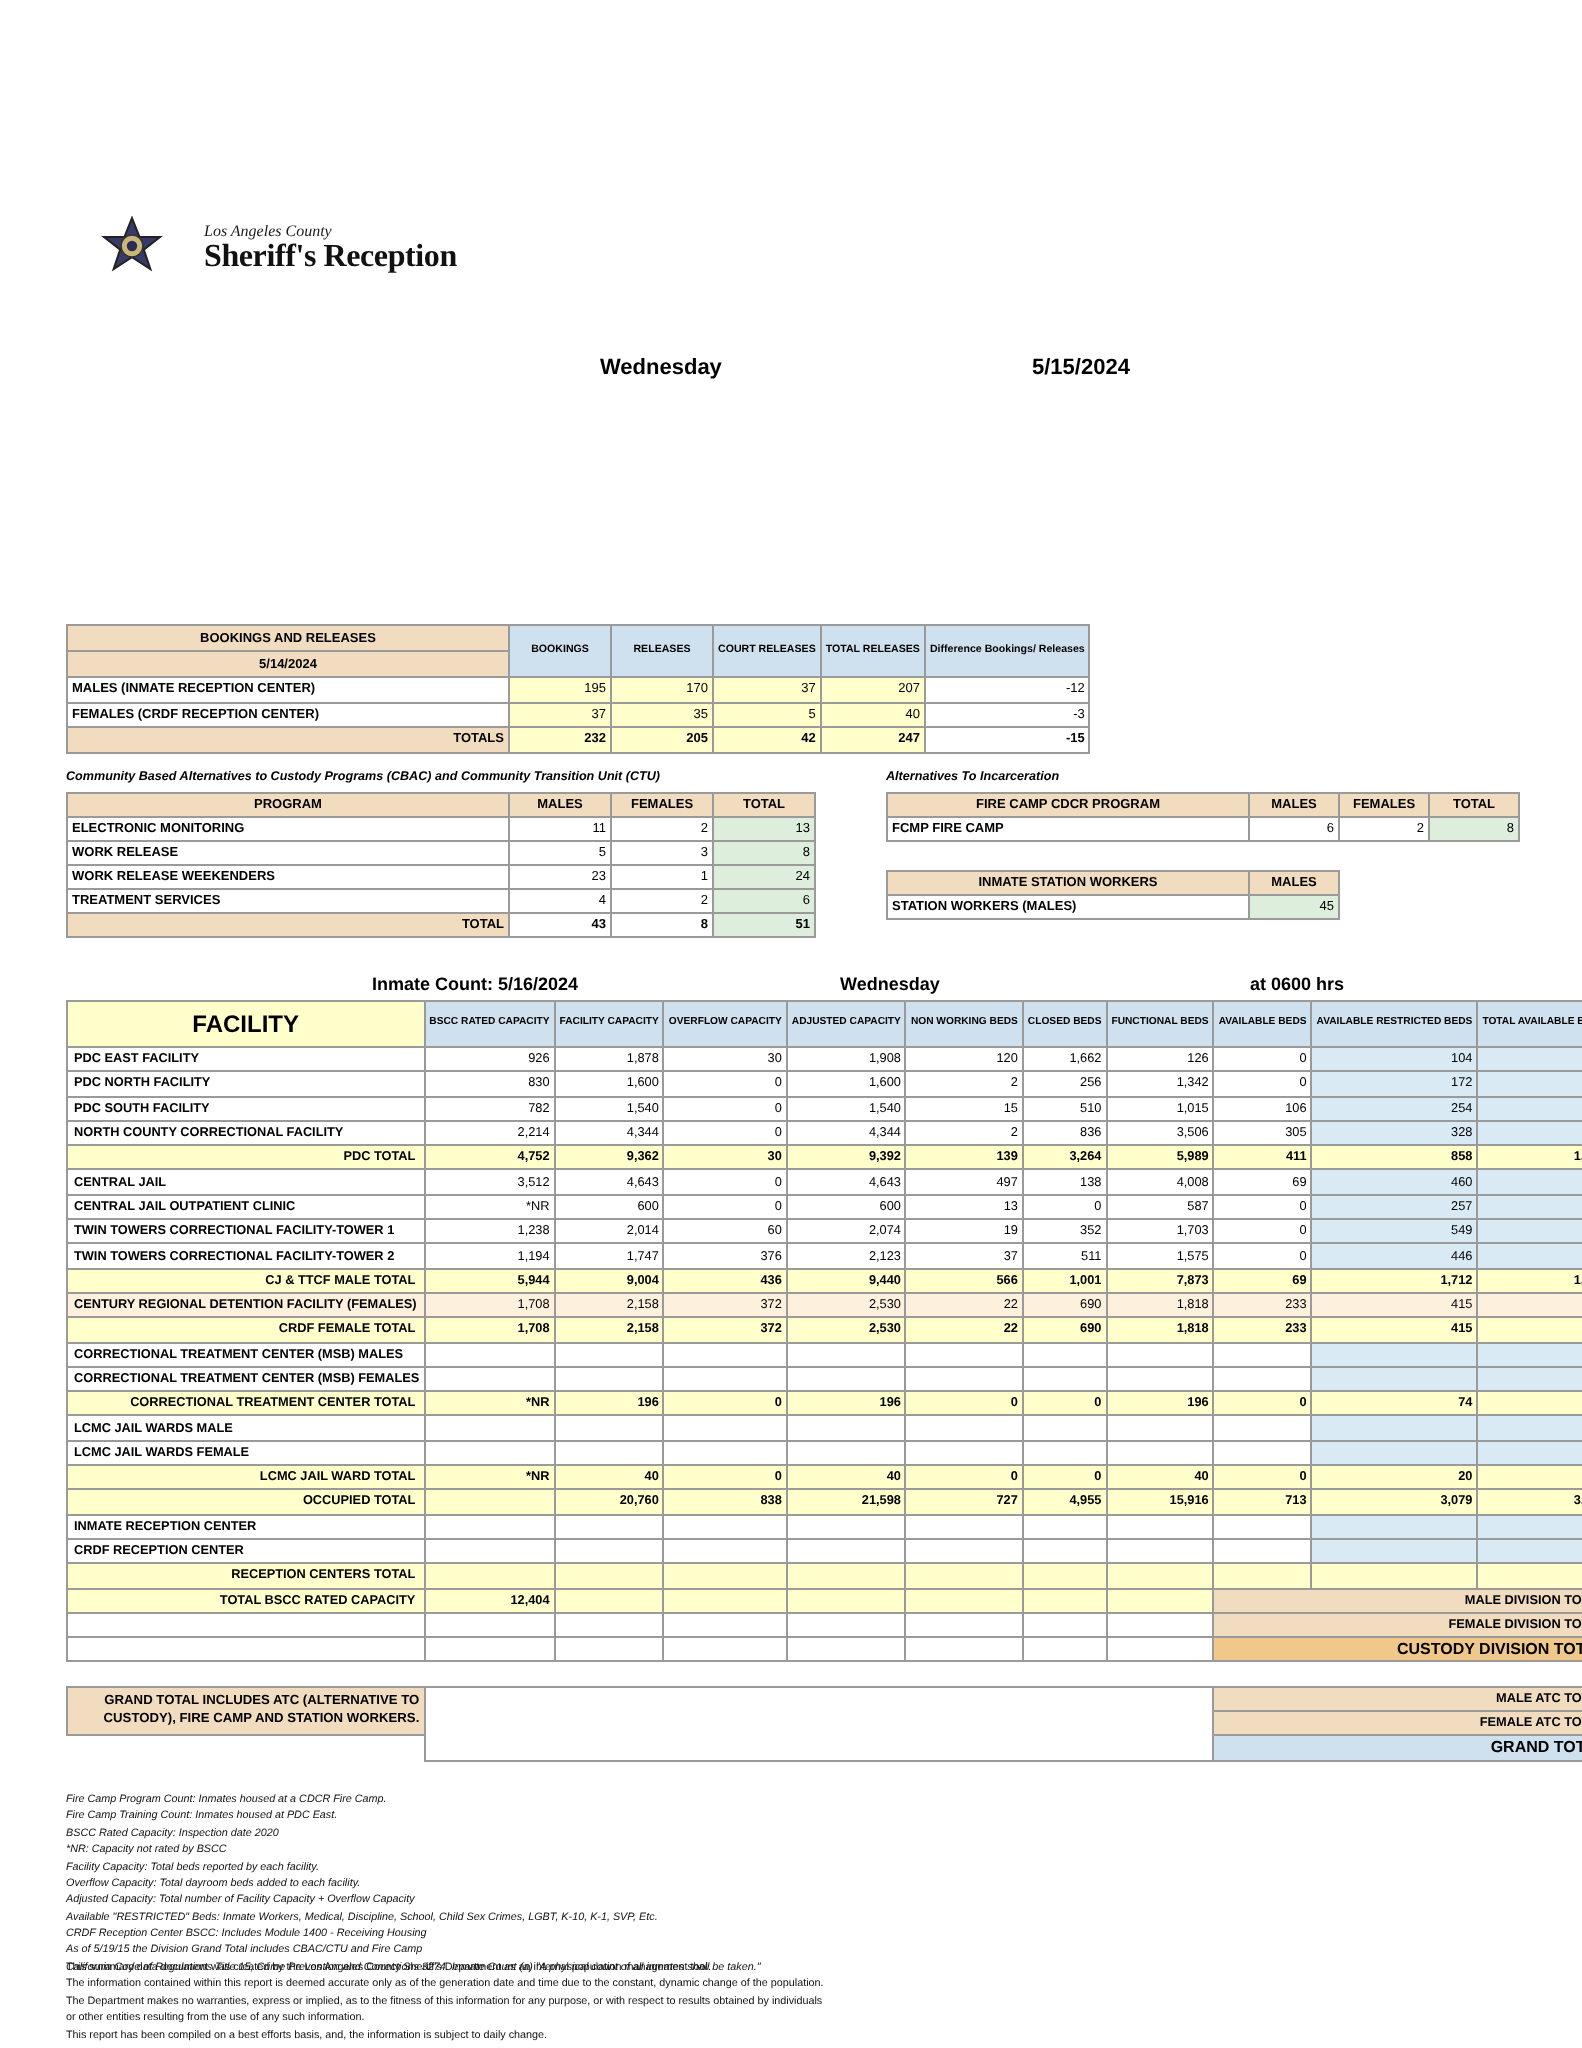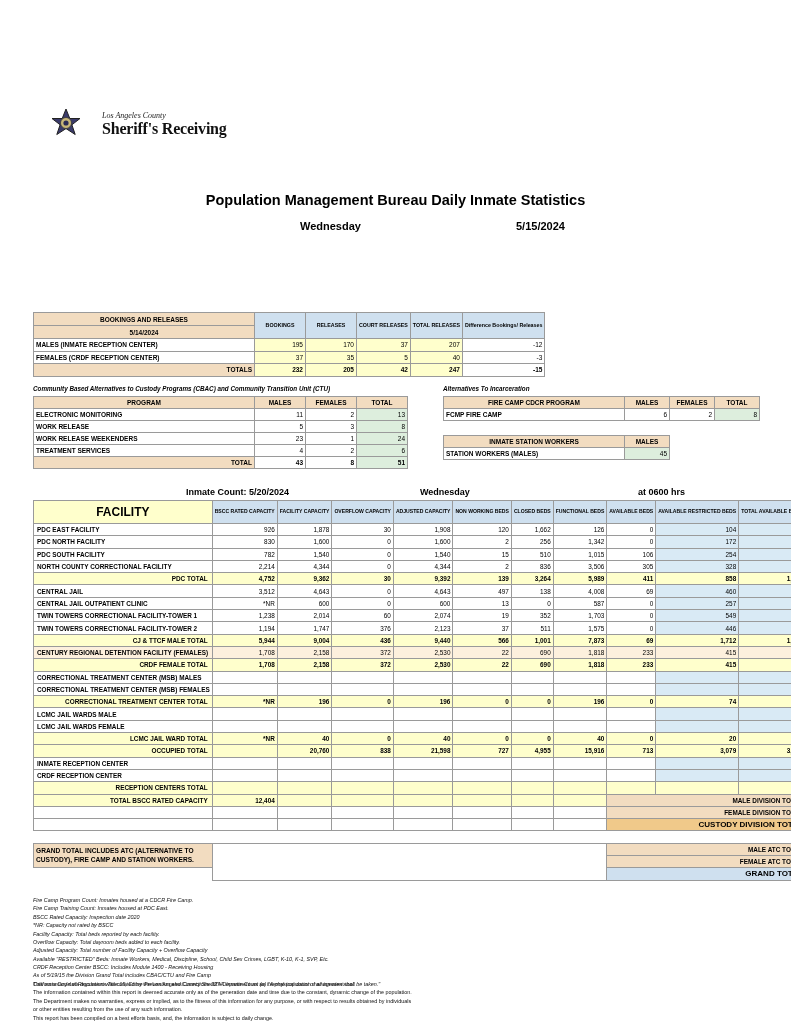--- a/index.html
+++ b/index.html
@@ -82,21 +82,21 @@
     border-collapse: collapse;
     font-size: 6.5px;
   }
   td, th {
     border: 1px solid #9a9a9a;
     padding: 0 2px;
     height: 11px;
     font-weight: normal;
     white-space: nowrap;
   }
-  .c { text-align: left; margin-left: 13px; }
+  .c { text-align: right; }
   .r { text-align: right; }
   .l { text-align: left; }
   .b { font-weight: bold; }
 
   .hdr-tan { background: #f2dcc0; font-weight: bold; text-align: center; }
   .hdr-blue { background: #cfe0ef; font-weight: bold; text-align: center; font-size: 5.3px; line-height:1.05;}
   .yellow { background: #ffffcc; }
   .tan { background: #f2dcc0; }
   .lblue { background: #d9eaf5; }
   .lgreen { background: #ddeedd; }
@@ -210,26 +210,25 @@
     <div class="logo">
       <div class="badge">
         <svg width="40" height="34" viewBox="0 0 40 34">
           <polygon points="20,1 23.8,10.5 34,10.5 25.9,16.8 29.2,26.5 20,20.6 10.8,26.5 14.1,16.8 6,10.5 16.2,10.5" fill="#3a3a6a" stroke="#222" stroke-width="1"></polygon>
           <circle cx="20" cy="15" r="5.5" fill="#c9b77a" stroke="#333" stroke-width="0.8"></circle>
           <circle cx="20" cy="15" r="2.6" fill="#2b2b55"></circle>
         </svg>
       </div>
       <div class="logo-text">
         <div class="logo-line1">Los Angeles County</div>
-        <div class="logo-line2">Sheriff's Receiving</div>
+        <div class="logo-line2">Sheriff's Reception</div>
       </div>
     </div>
   </div>
 
-  <div class="doc-title">Population Management Bureau Daily Inmate Statistics</div>
 
   <div class="dayrow">
     <span class="weekday">Wednesday</span>
     <span class="date">5/15/2024</span>
   </div>
 
   <table class="s1">
     <tbody>
         <tr>
       <td class="hdr-tan" style="width:216px;height:12px;">BOOKINGS AND RELEASES</td>
@@ -336,21 +335,21 @@
       <td class="hdr-tan" style="width:40px;">MALES</td>
     </tr>
     <tr>
       <td class="l b">STATION WORKERS (MALES)</td>
       <td class="r lgreen">45</td>
     </tr>
   </tbody>
     </table>
 
   <div class="countrow">
-    <span class="a">Inmate Count: 5/20/2024</span>
+    <span class="a">Inmate Count: 5/16/2024</span>
     <span class="b">Wednesday</span>
     <span class="c">at 0600 hrs</span>
   </div>
 
   <table class="facility">
     <tbody>
         <tr>
       <td class="fac-title" style="width:212px;">FACILITY</td>
       <td class="colhdr" style="width:49px;">BSCC RATED CAPACITY</td>
       <td class="colhdr" style="width:46px;">FACILITY CAPACITY</td>

